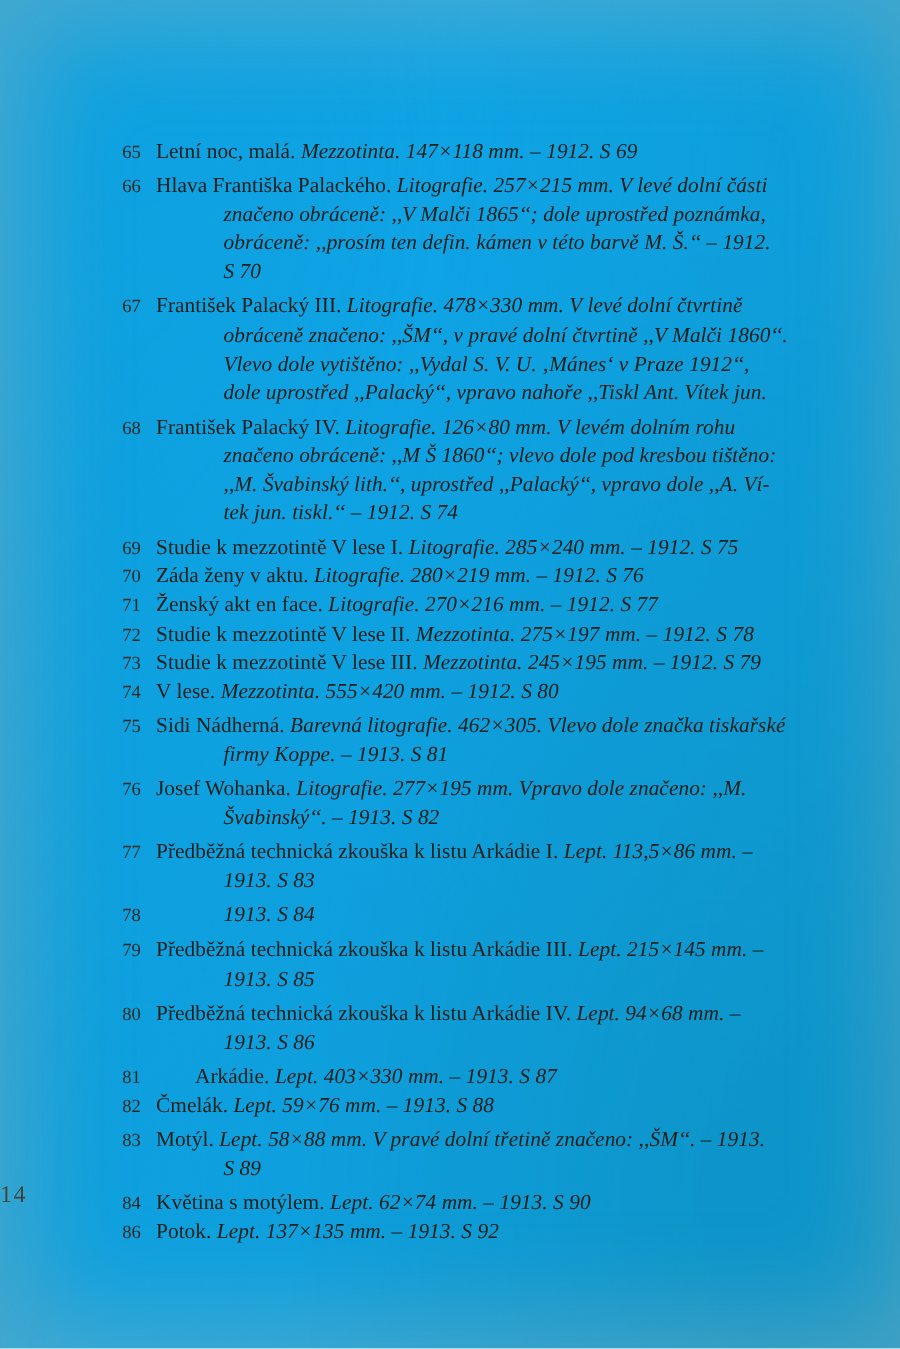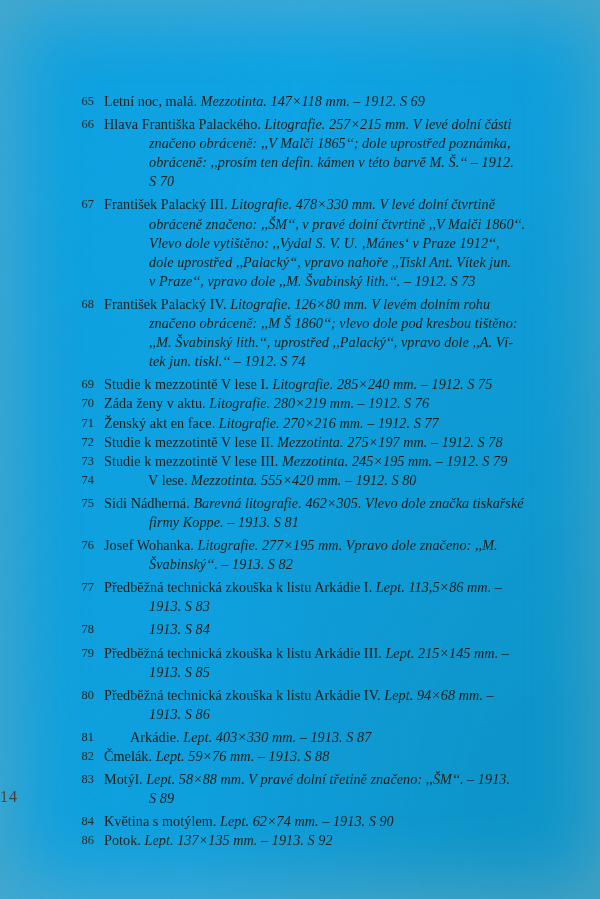--- a/index.html
+++ b/index.html
@@ -113,21 +113,20 @@
           <span class="cont last"><span class="ital">S 70</span></span>
         </span>
       </div>
       <div class="entry gap">
         <span class="num">67</span>
         <span class="body">
           <span style="display: block;"><span class="roman">František Palacký III. </span><span class="ital">Litografie. 478×330 mm. V levé dolní čtvrtině</span></span>
           <span class="cont"><span class="ital">obráceně značeno: ,,ŠM‘‘, v pravé dolní čtvrtině ,,V Malči 1860‘‘.</span></span>
           <span class="cont"><span class="ital">Vlevo dole vytištěno: ,,Vydal S. V. U. ‚Mánes‘ v Praze 1912‘‘,</span></span>
           <span class="cont"><span class="ital">dole uprostřed ,,Palacký‘‘, vpravo nahoře ,,Tiskl Ant. Vítek jun.</span></span>
-          <span class="cont last"><span class="ital">v Praze‘‘, vpravo dole ,,M. Švabinský lith.‘‘. – 1912. S 73</span></span>
         </span>
       </div>
       <div class="entry gap">
         <span class="num">68</span>
         <span class="body">
           <span style="display: block;"><span class="roman">František Palacký IV. </span><span class="ital">Litografie. 126×80 mm. V levém dolním rohu</span></span>
           <span class="cont"><span class="ital">značeno obráceně: ,,M Š 1860‘‘; vlevo dole pod kresbou tištěno:</span></span>
           <span class="cont"><span class="ital">,,M. Švabinský lith.‘‘, uprostřed ,,Palacký‘‘, vpravo dole ,,A. Ví-</span></span>
           <span class="cont last"><span class="ital">tek jun. tiskl.‘‘ – 1912. S 74</span></span>
         </span>
@@ -158,21 +157,21 @@
       </div>
       <div class="entry">
         <span class="num">73</span>
         <span class="body">
           <span style="display: block;"><span class="roman">Studie k mezzotintě V lese III. </span><span class="ital">Mezzotinta. 245×195 mm. – 1912. S 79</span></span>
         </span>
       </div>
       <div class="entry">
         <span class="num">74</span>
         <span class="body">
-          <span style="display: block; margin-left: 44px;"><span class="roman">V lese. </span><span class="ital">Mezzotinta. 555×420 mm. – 1912. S 80</span></span>
+          <span style="display: block;"><span class="roman">V lese. </span><span class="ital">Mezzotinta. 555×420 mm. – 1912. S 80</span></span>
         </span>
       </div>
       <div class="entry gap">
         <span class="num">75</span>
         <span class="body">
           <span style="display: block;"><span class="roman">Sidi Nádherná. </span><span class="ital">Barevná litografie. 462×305. Vlevo dole značka tiskařské</span></span>
           <span class="cont last"><span class="ital">firmy Koppe. – 1913. S 81</span></span>
         </span>
       </div>
       <div class="entry gap">

